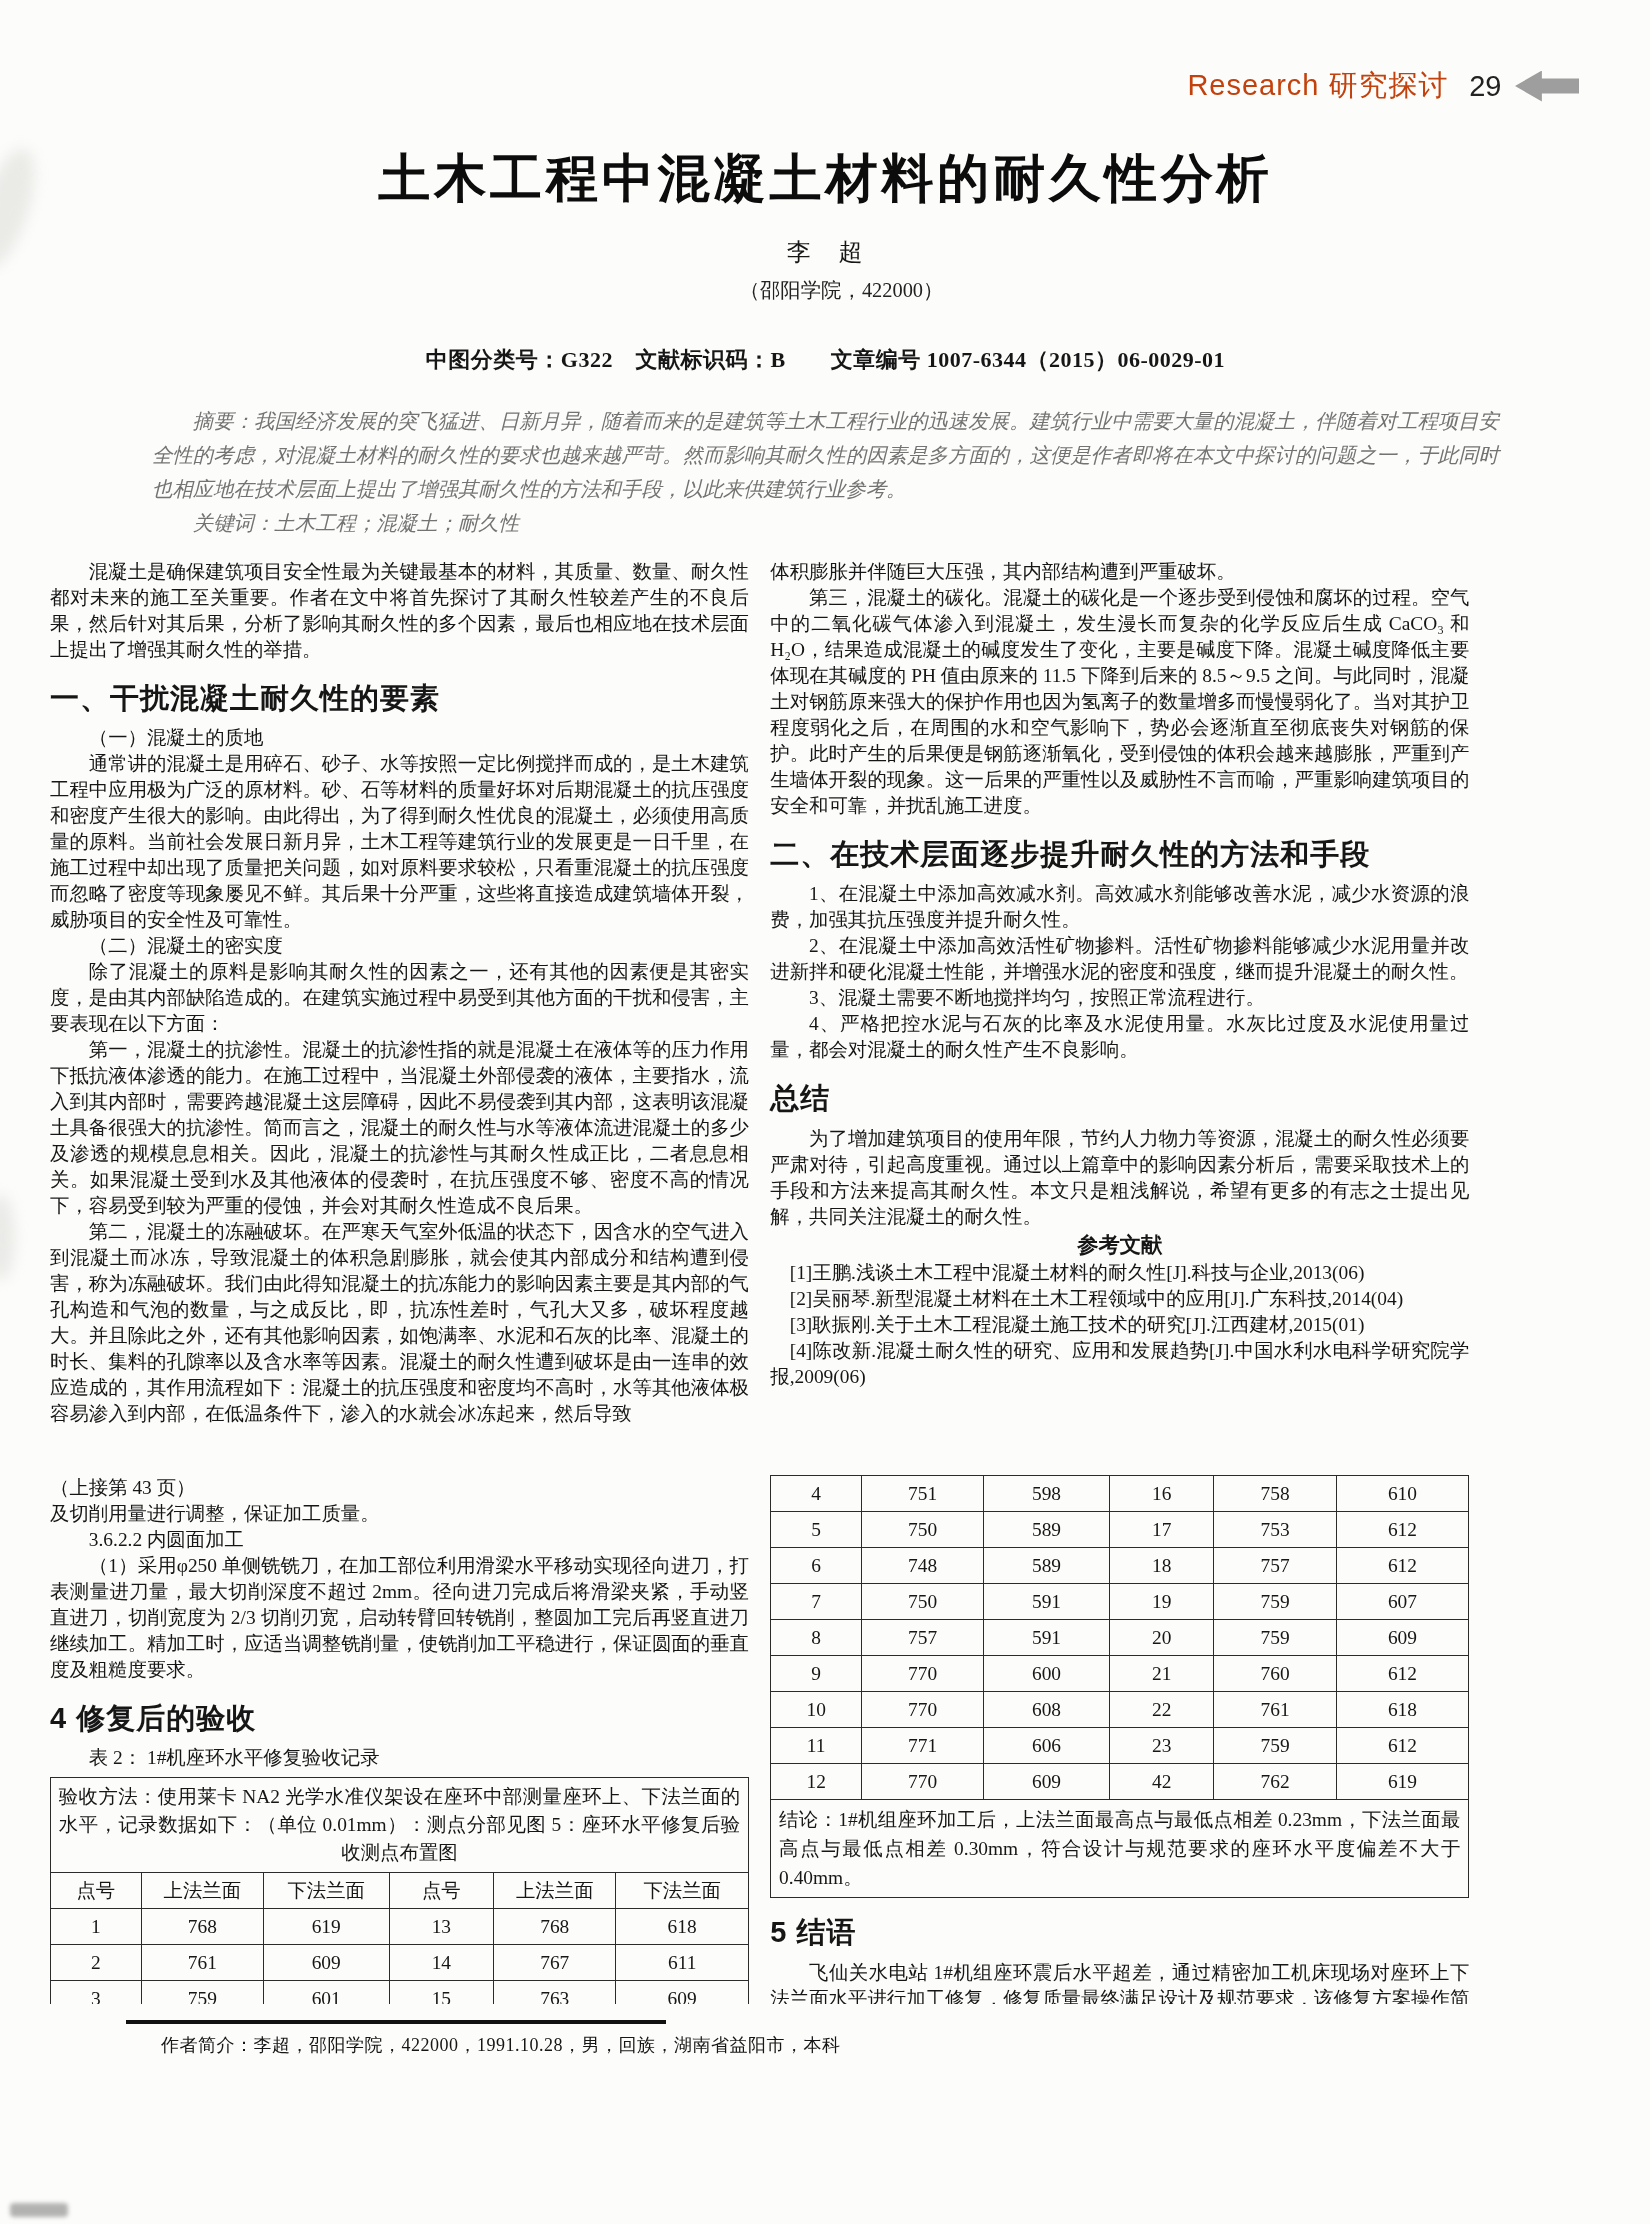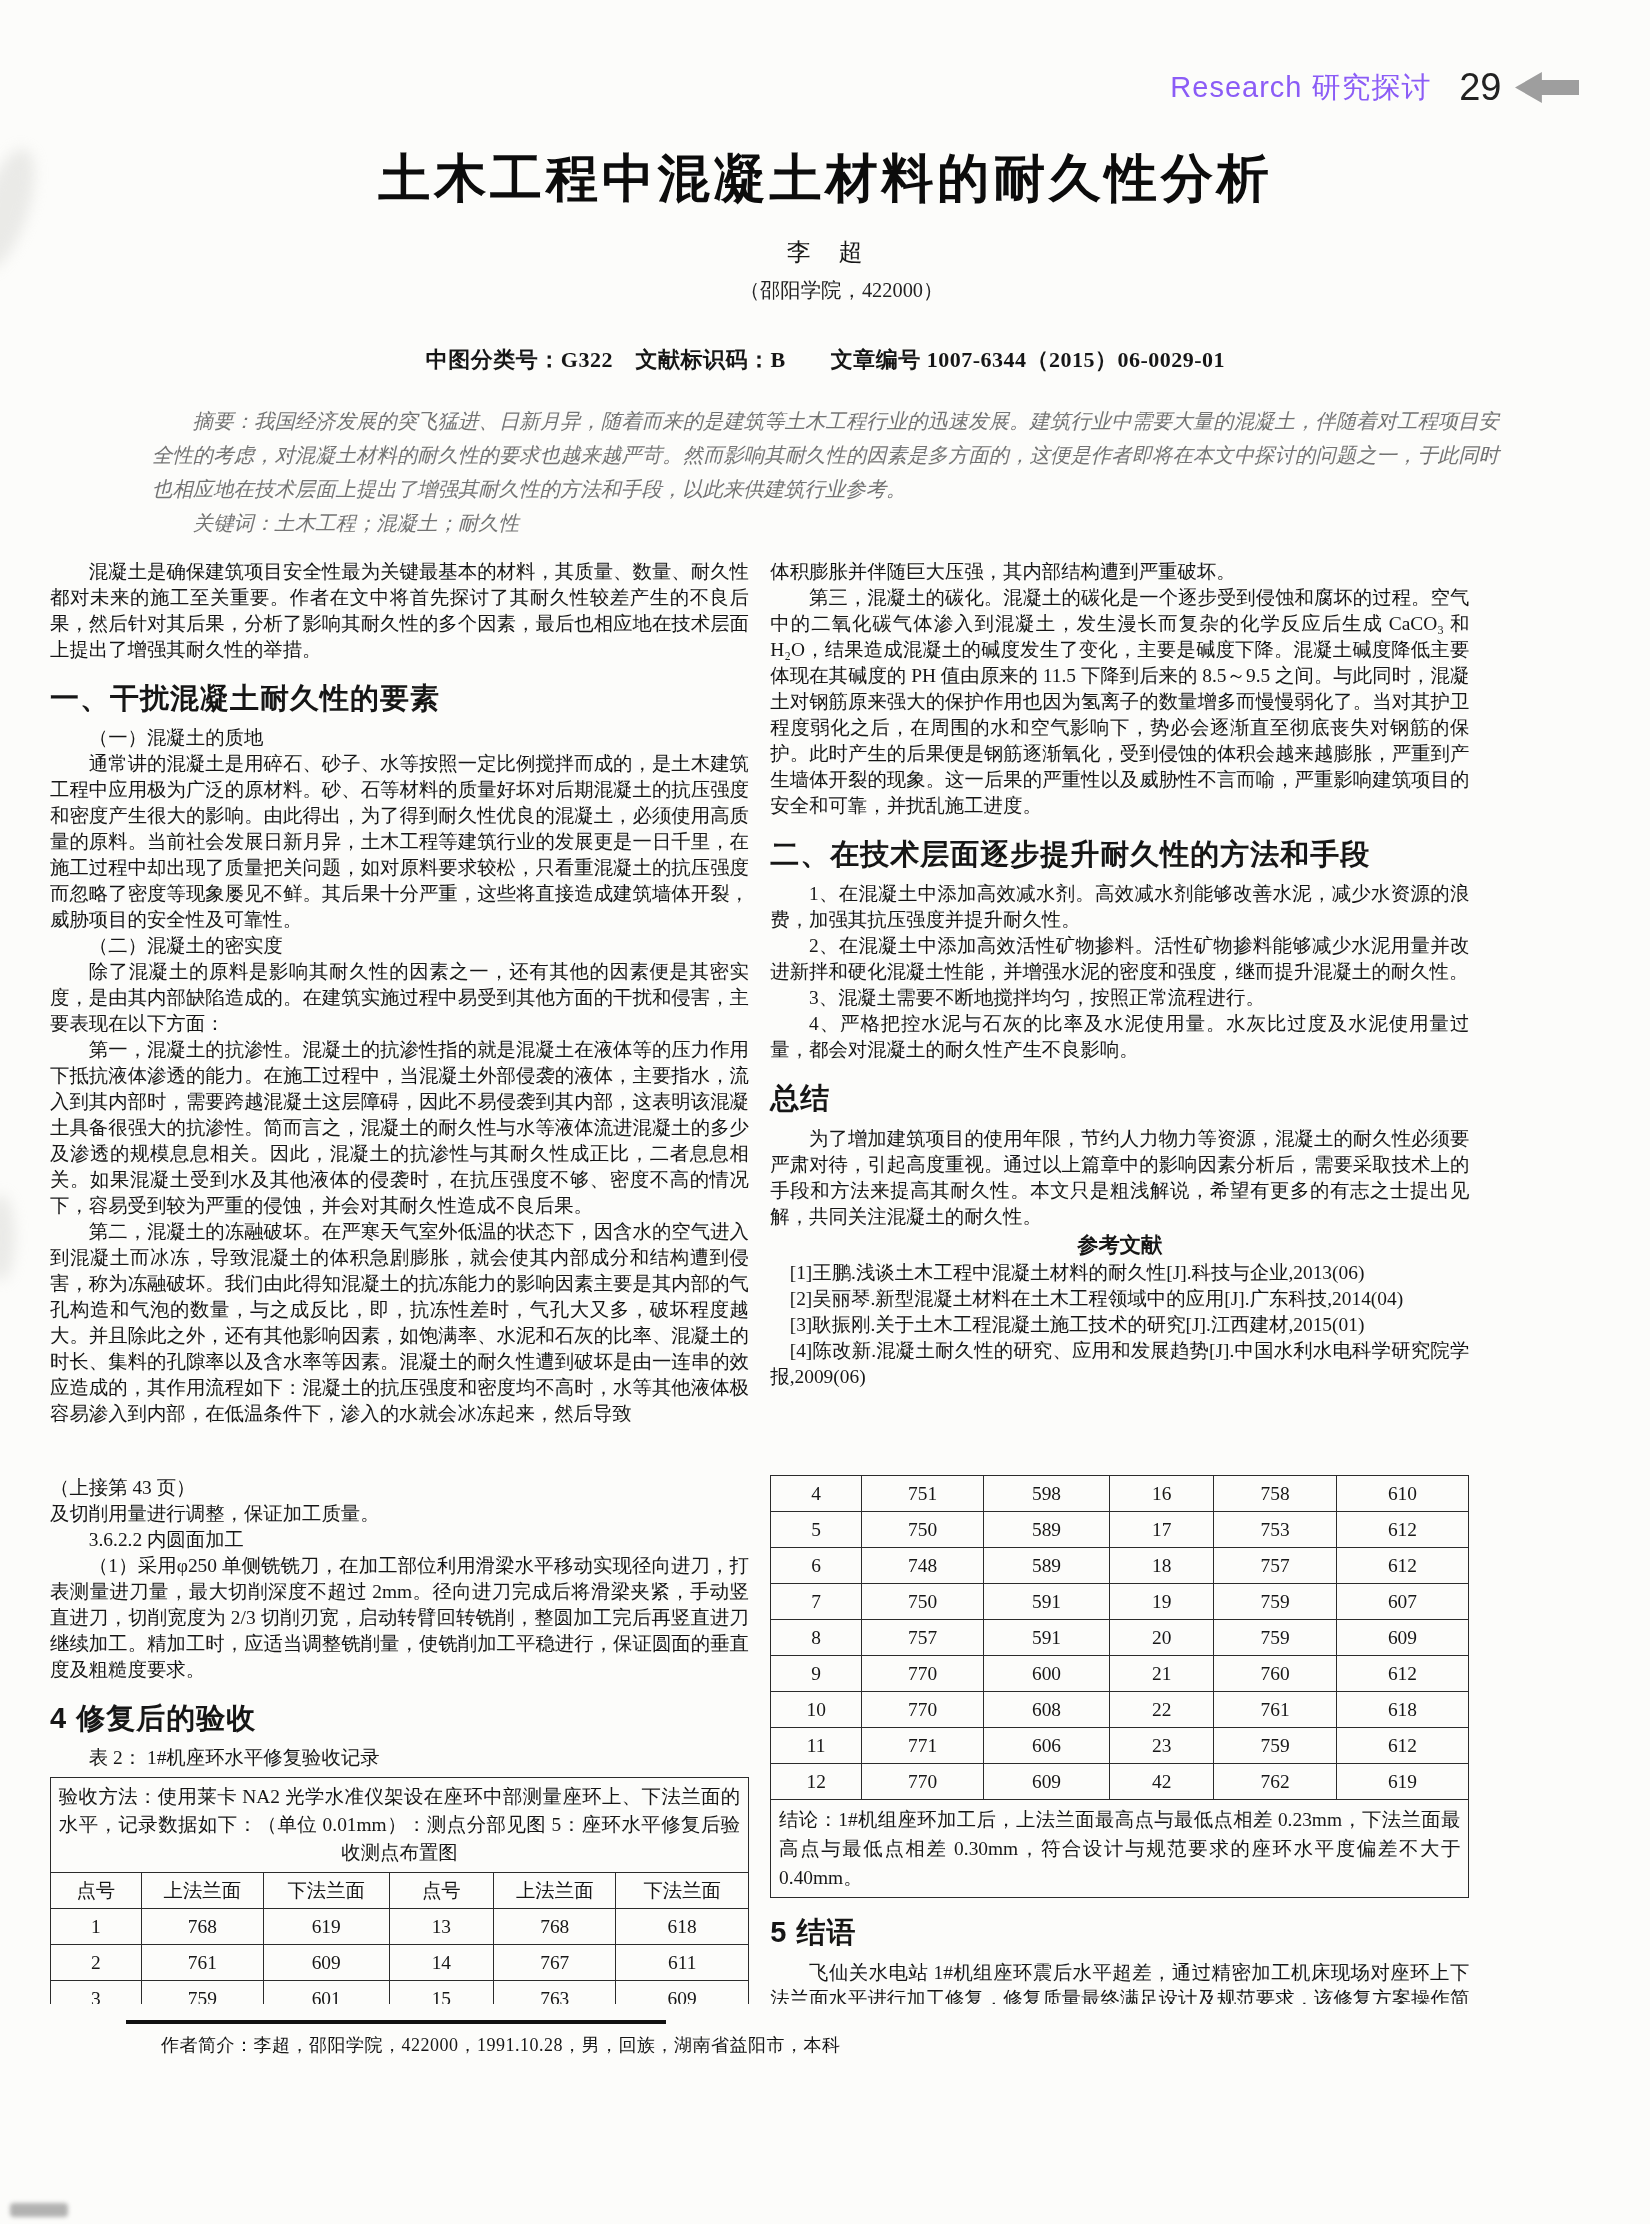--- a/index.html
+++ b/index.html
@@ -12,22 +12,22 @@
     font-family:"Liberation Serif","DejaVu Serif",serif;
     overflow:hidden;
   }
   
   .smudge{position:absolute;background:#c9c9c5;opacity:.35;filter:blur(6.8px);border-radius:50%;}
   .smudge.s1{left:-17.5px;top:146px;width:45px;height:126px;transform:rotate(18deg);}
   .smudge.s2{left:-13.6px;top:1194px;width:29px;height:87px;}
   .smudge.s3{left:9.7px;top:2203px;width:58px;height:13.6px;background:#777;opacity:.55;filter:blur(1.9px);border-radius:3.9px;}
   
   .masthead{position:absolute;top:66px;right:72px;display:flex;align-items:center;gap:13.6px;}
-  .masthead .hd-text{font-family:"Liberation Sans","DejaVu Sans",sans-serif;font-size:29px;color:#8b5cf6;letter-spacing:1px;}
-  .masthead .hd-num{font-family:"Liberation Sans","DejaVu Sans",sans-serif;font-size:38px;color:#222;margin-left:14px;}
+  .masthead .hd-text{font-family:"Liberation Sans","DejaVu Sans",sans-serif;font-size:29px;color:#c2410c;letter-spacing:1px;}
+  .masthead .hd-num{font-family:"Liberation Sans","DejaVu Sans",sans-serif;font-size:29px;color:#222;margin-left:7px;}
   .arrow{width:64px;height:31px;background:#9e9e9e;
     clip-path:polygon(0% 50%,42% 0%,42% 26%,100% 26%,100% 74%,42% 74%,42% 100%);}
   
   .title{margin:0;padding-top:146px;text-align:center;font-size:52px;line-height:1.25;
     font-weight:bold;letter-spacing:3.9px;color:#0c0c0c;}
   .byline{margin-top:25px;text-align:center;font-size:24px;letter-spacing:1.9px;}
   .affil{margin-top:7.8px;text-align:center;font-size:20.4px;color:#222;padding-left:32px;}
   .meta{margin-top:41px;text-align:center;font-size:22px;font-weight:bold;letter-spacing:0.5px;}
   
   .abstract{margin:29px 152px 0 152px;font-size:20.4px;line-height:34px;text-align:justify;color:#737373;font-style:italic;}

